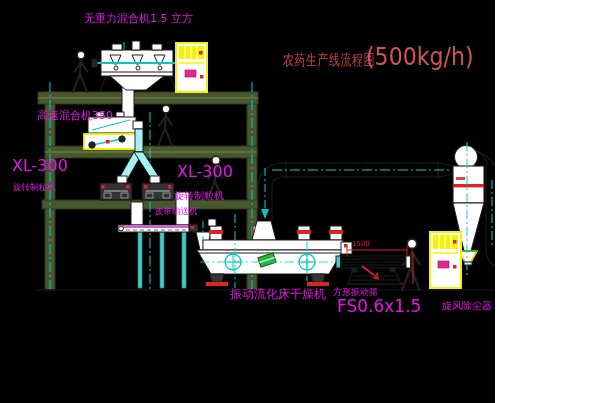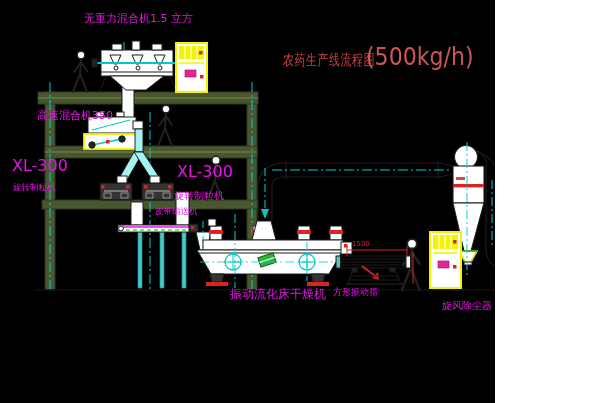--- a/index.html
+++ b/index.html
@@ -257,20 +257,21 @@
 
 <div class="lbl" style="left:84px;top:13px;font-size:11px;">无重力混合机1.5 立方</div>
 <div class="lbl" style="left:37px;top:110px;font-size:11px;text-align:right;">高速混合机350</div>
 <div class="lbl model" style="left:12px;top:158px;font-size:16px;">XL-300</div>
 <div class="lbl" style="left:13px;top:183px;font-size:8.5px;">旋转制粒机</div>
 <div class="lbl model" style="left:177px;top:164px;font-size:16px;">XL-300</div>
 <div class="lbl" style="left:174px;top:191px;font-size:10px;">旋转制粒机</div>
 <div class="lbl" style="left:147px;top:207px;font-size:8.5px;margin-left:8px;">皮带输送机</div>
 <div class="lbl" style="left:230px;top:288px;font-size:12px;">振动流化床干燥机</div>
 <div class="lbl" style="left:333px;top:288px;font-size:9px;">方形振动筛</div>
+<div class="lbl model" style="left:337px;top:298px;font-size:17px;">FS0.6x1.5</div>
 <div class="lbl" style="left:442px;top:301px;font-size:10px;">旋风除尘器</div>
 <div class="lbl" style="left:528px;top:293px;font-size:10px;margin-top:40px;">引风机</div>
 <div class="lbl dim" style="left:352px;top:241px;font-size:7px;">1500</div>
 
 <div class="title-zh">农药生产线流程图</div>
 <div class="title-cap">(500kg/h)</div>
 
 </div>
 
 </body></html>

